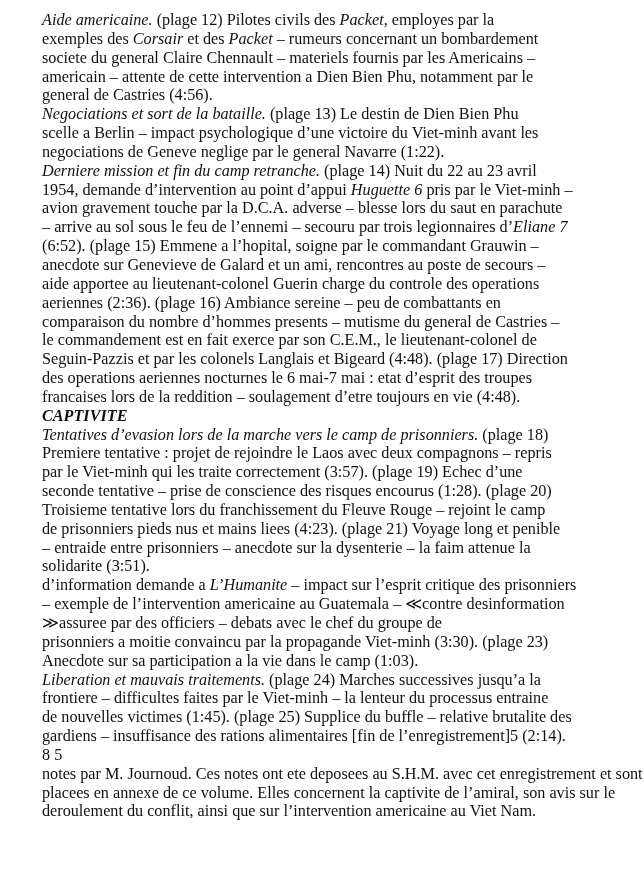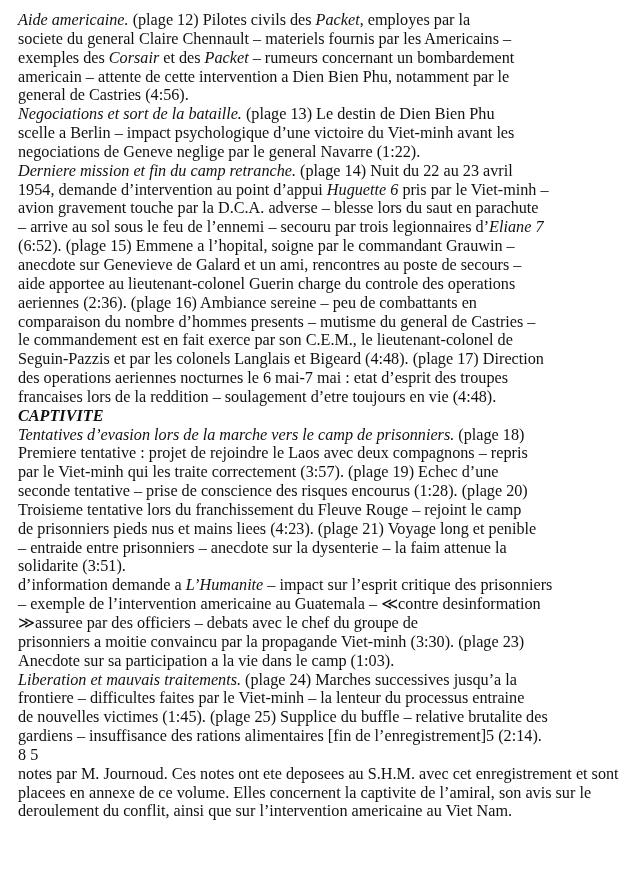--- a/index.html
+++ b/index.html
@@ -19,32 +19,33 @@
       position: absolute;
       left: 18px;
       top: 11px;
       width: 620px;
     }
     .line {
       display: block;
       height: 18.85px;
       line-height: 18.85px;
       white-space: nowrap;
+      margin-left: 24px;
     }
     .i { font-style: italic; }
     .b { font-weight: bold; font-style: italic; }
   </style>
 </head>
 <body>
 
 <div id="doc">
     <div>
       <div class="line"><span class="i">Aide americaine.</span><span> (plage 12) Pilotes civils des </span><span class="i">Packet</span><span>, employes par la</span></div>
+      <div class="line"><span>exemples des </span><span class="i">Corsair</span><span> et des </span><span class="i">Packet</span><span> – rumeurs concernant un bombardement</span></div>
       <div class="line"><span>societe du general Claire Chennault – materiels fournis par les Americains –</span></div>
-      <div class="line"><span>exemples des </span><span class="i">Corsair</span><span> et des </span><span class="i">Packet</span><span> – rumeurs concernant un bombardement</span></div>
       <div class="line"><span>americain – attente de cette intervention a Dien Bien Phu, notamment par le</span></div>
       <div class="line"><span>general de Castries (4:56).</span></div>
     </div>
     <div>
       <div class="line"><span class="i">Negociations et sort de la bataille.</span><span> (plage 13) Le destin de Dien Bien Phu</span></div>
       <div class="line"><span>scelle a Berlin – impact psychologique d’une victoire du Viet-minh avant les</span></div>
       <div class="line"><span>negociations de Geneve neglige par le general Navarre (1:22).</span></div>
     </div>
     <div>
       <div class="line"><span class="i">Derniere mission et fin du camp retranche.</span><span> (plage 14) Nuit du 22 au 23 avril</span></div>

